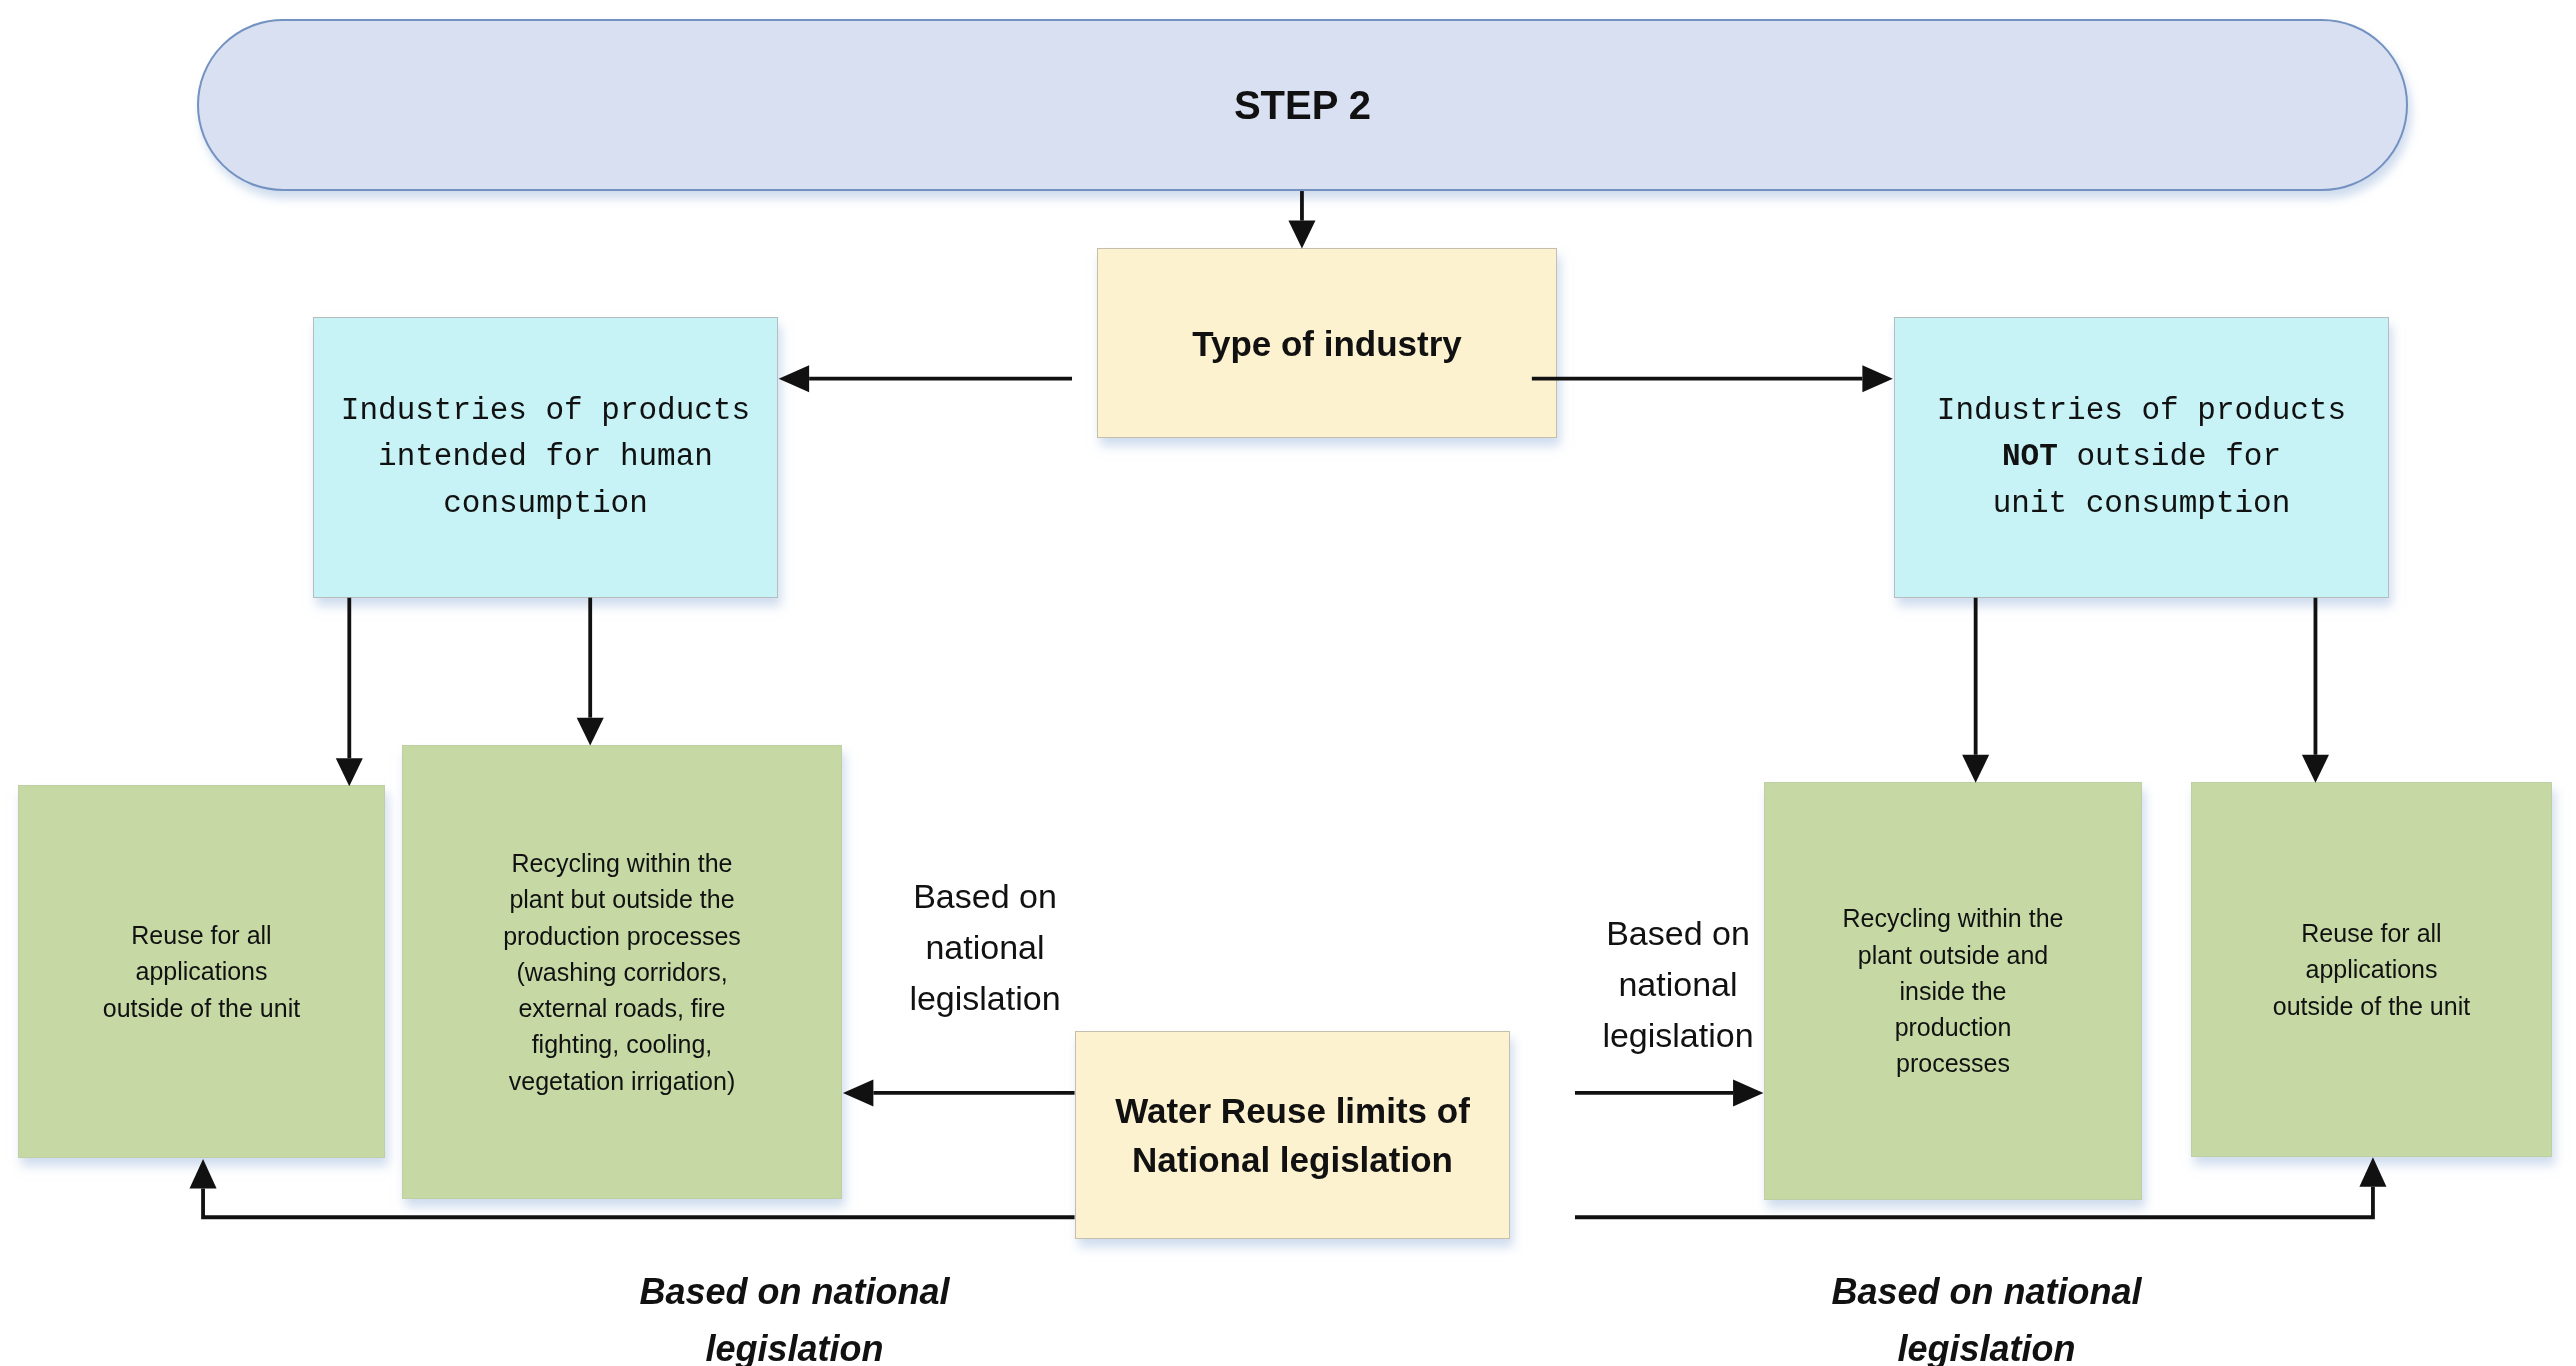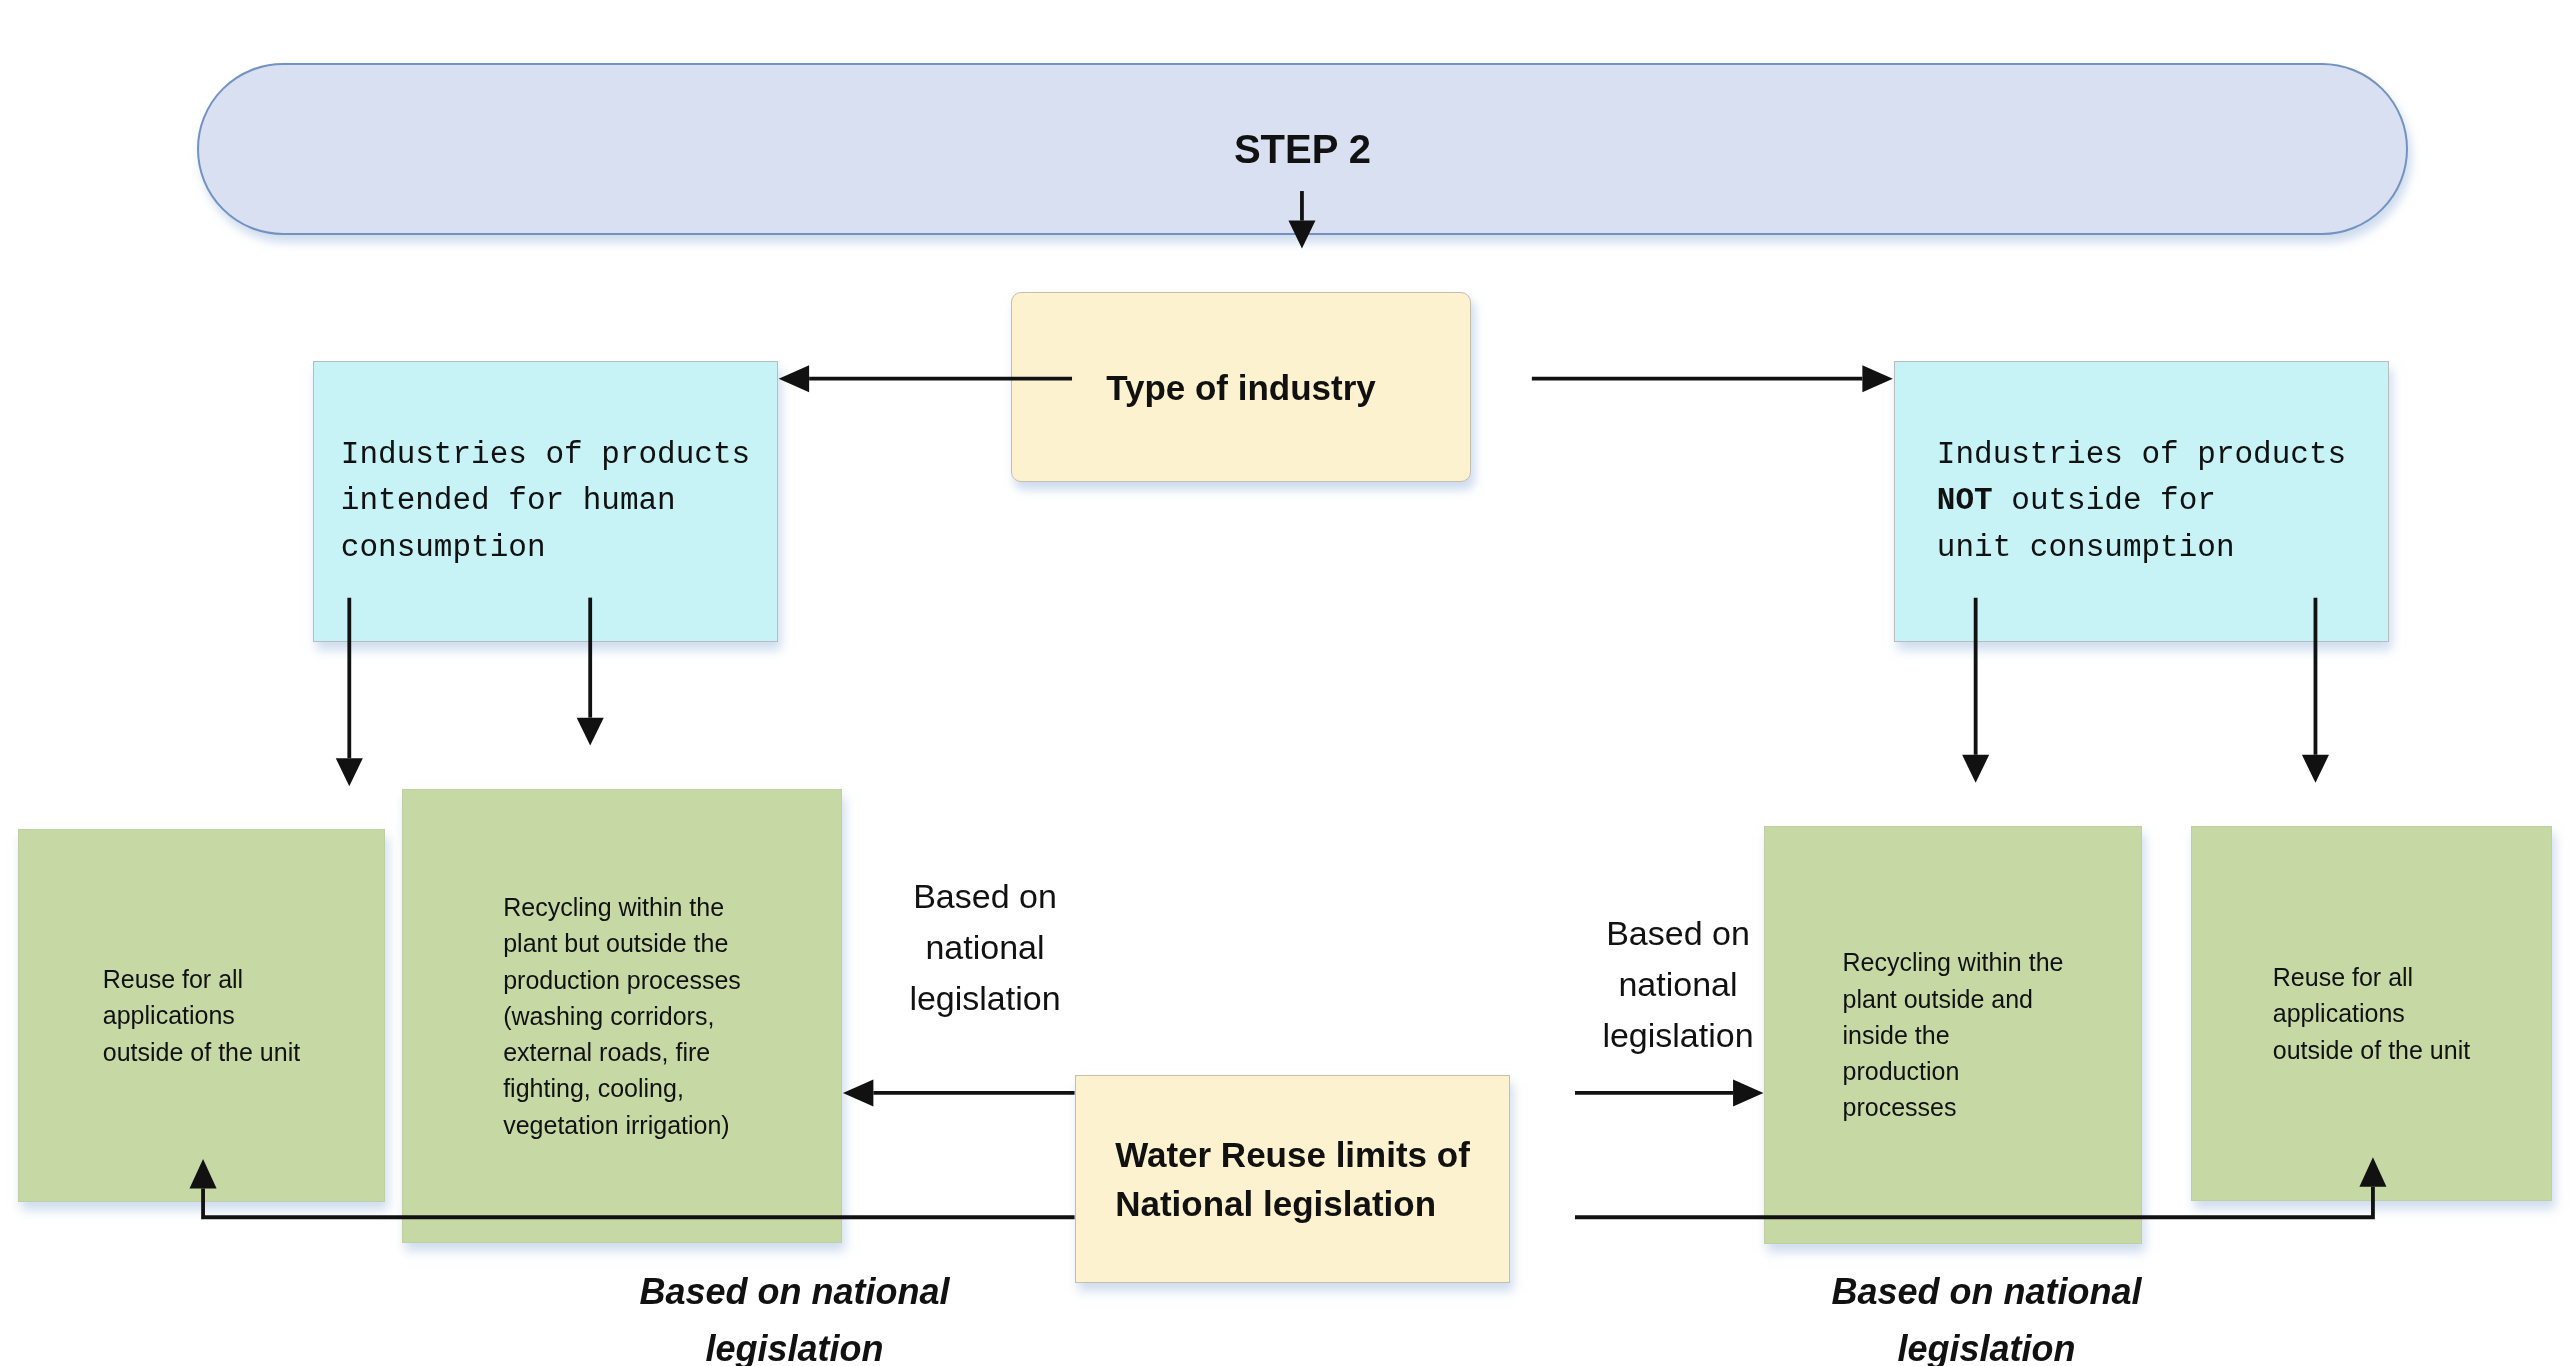--- a/index.html
+++ b/index.html
@@ -4,38 +4,37 @@
 <style>
   html,body{margin:0;padding:0;background:#ffffff;}
   body{
     width:2576px;height:1366px;position:relative;overflow:hidden;
     font-family:"Liberation Sans","DejaVu Sans",sans-serif;
     color:var(--text,#111);
   }
   .node{
     position:absolute;box-sizing:border-box;
     display:flex;flex-direction:column;align-items:center;justify-content:center;
-    text-align:left;
+    text-align:center;
     box-shadow:3.4px 7.6px 10px rgba(168,192,224,0.55);
-    margin-top:44px;
   }
   .banner{
     left:197px;top:19.4px;width:2211px;height:172px;
     background:var(--banner-fill,#d9e0f2);
     border:2.5px solid var(--banner-border,#7492c1);
     border-radius:86px;
   }
   .banner .step{font-size:40px;font-weight:bold;line-height:1.35;}
   .banner .subtitle{font-size:38px;line-height:1.35;}
   .process{
     background:var(--process-fill,#fdf2d0);
     border:1.7px solid var(--process-border,#c6beac);
     font-weight:bold;font-size:35px;line-height:1.4;
   }
-  .type{left:1011px;top:248px;width:460px;height:190px;border-radius:10px;}
+  .type{left:1097px;top:248px;width:460px;height:190px;}
   .water{left:1075px;top:1031px;width:435px;height:208px;}
   .decision{
     background:var(--decision-fill,#c7f3f6);
     border:1.7px solid var(--decision-border,#b7bcbf);
     font-size:31px;line-height:1.5;font-family:Liberation Mono, monospace;
   }
   .cyanL{left:313px;top:317px;width:465px;height:281px;}
   .cyanR{left:1894px;top:317px;width:495px;height:281px;}
   .outcome{
     background:var(--outcome-fill,#c6d9a5);

